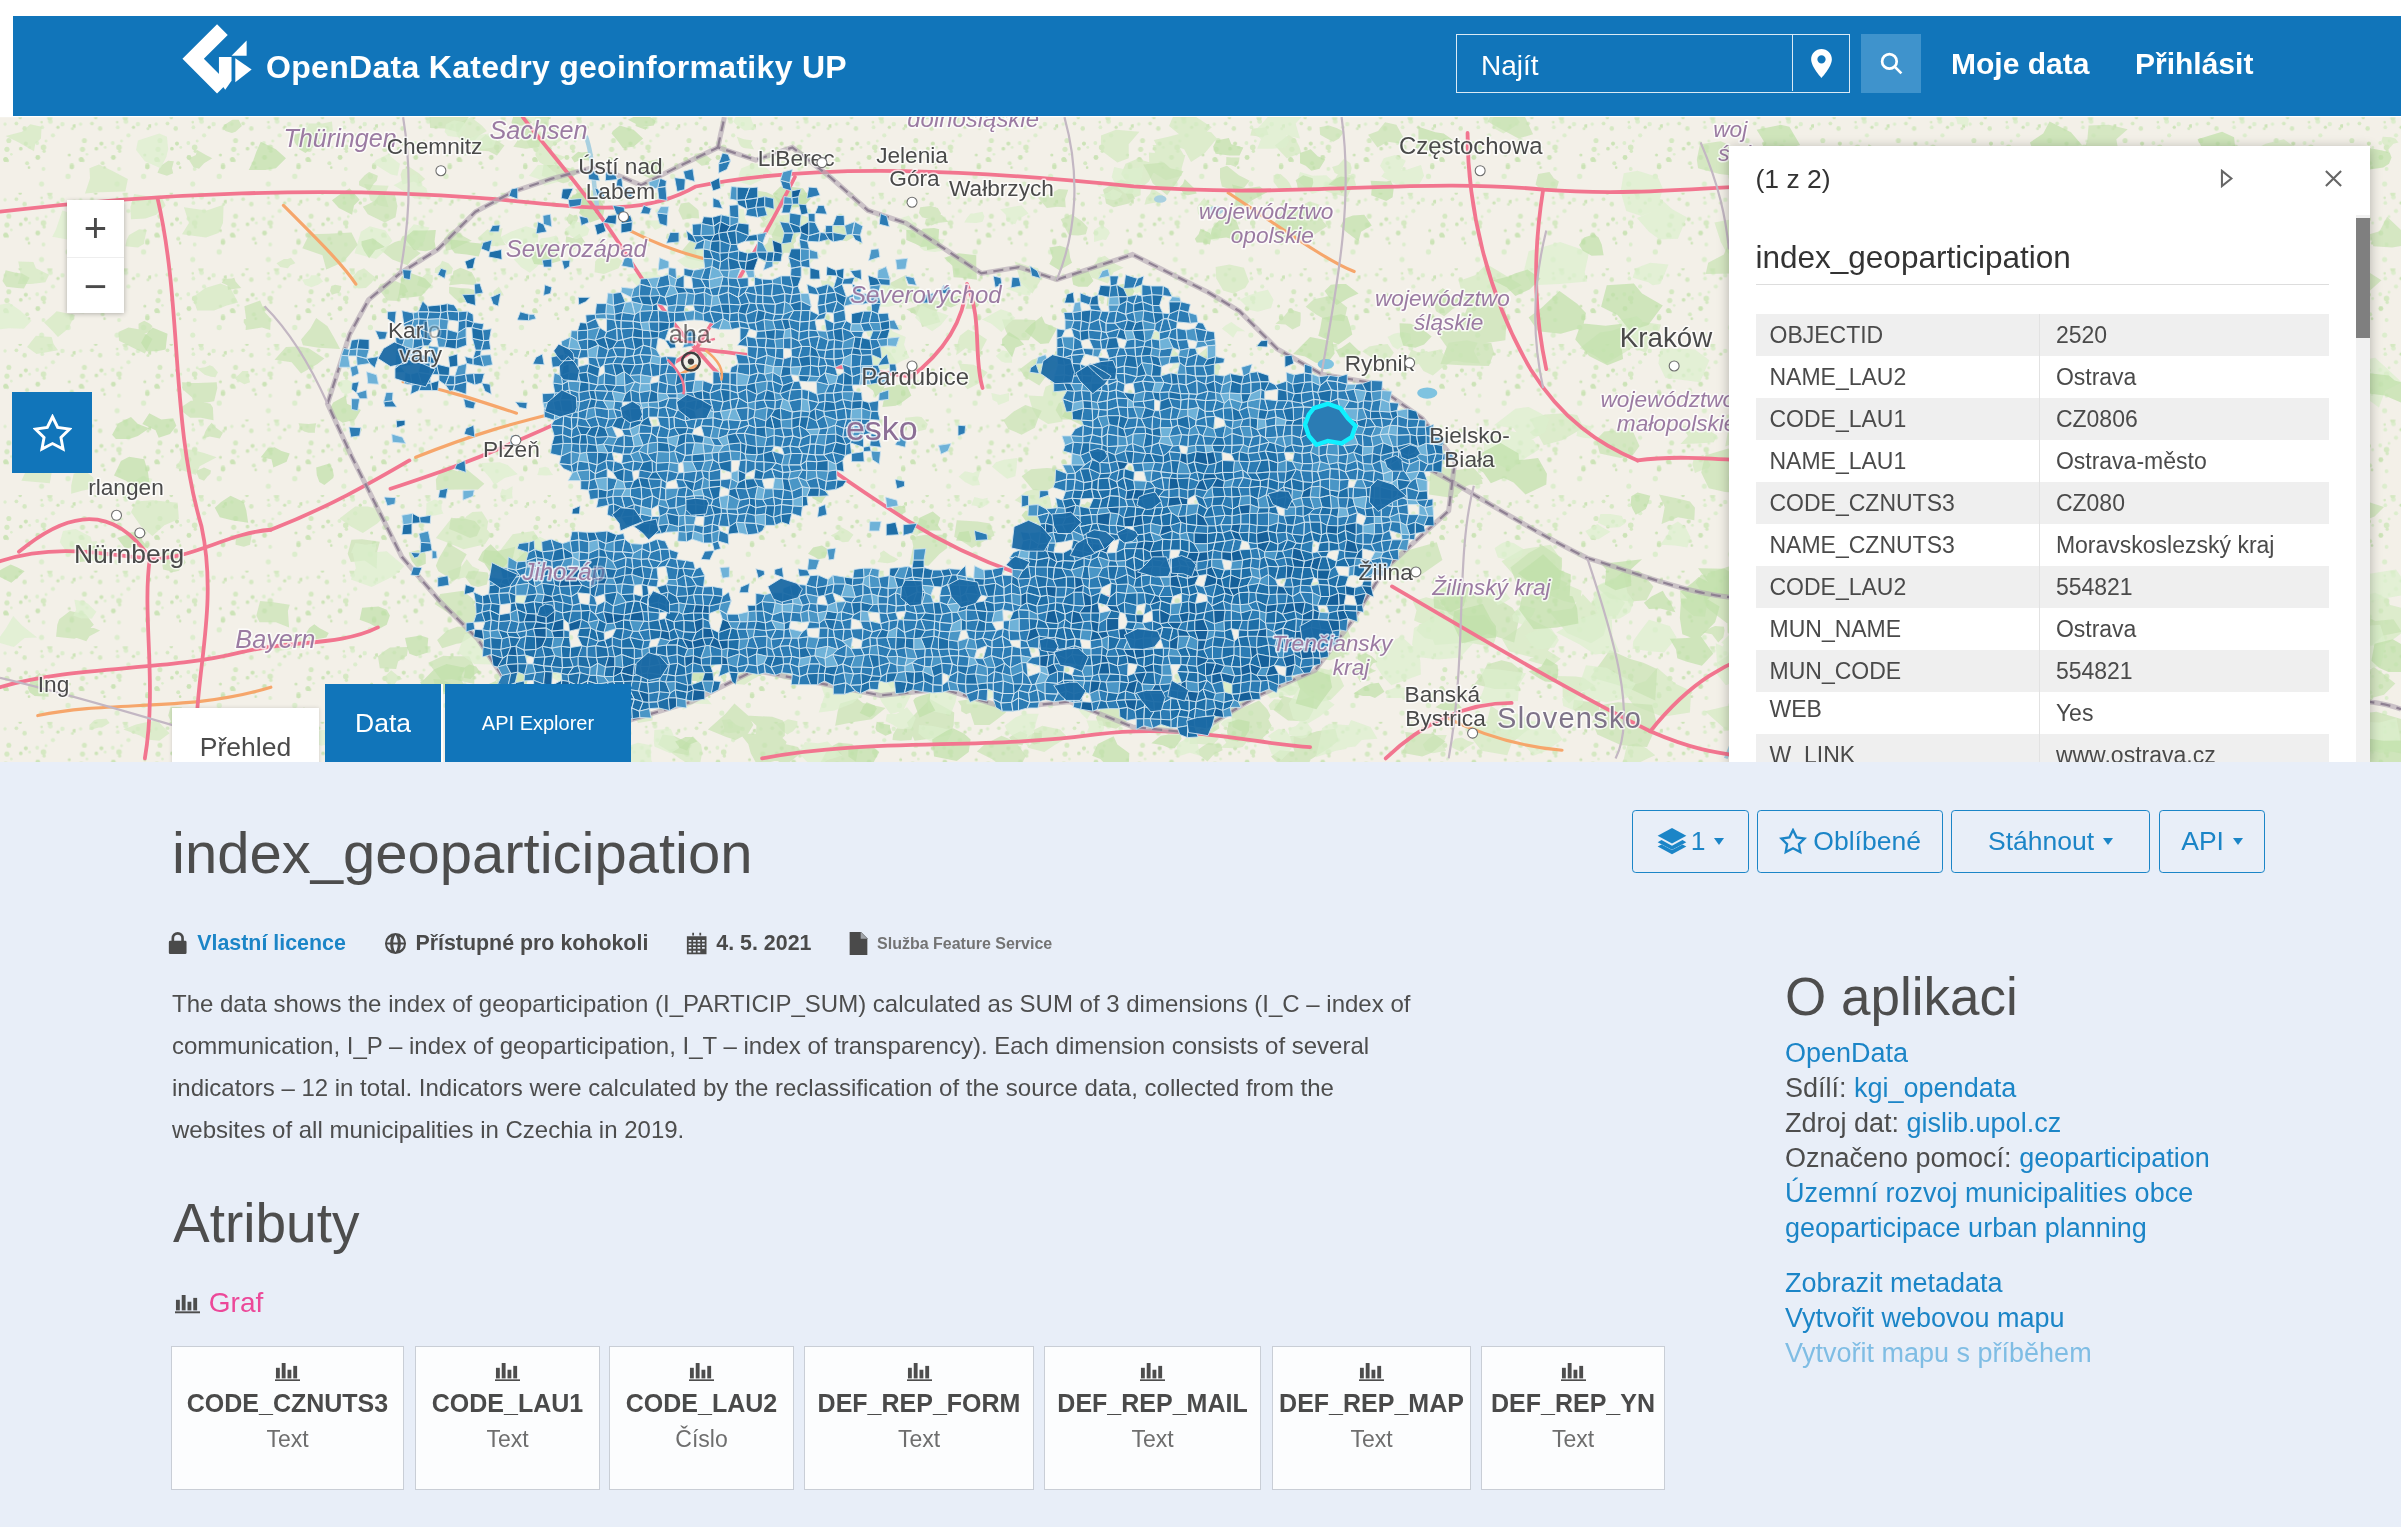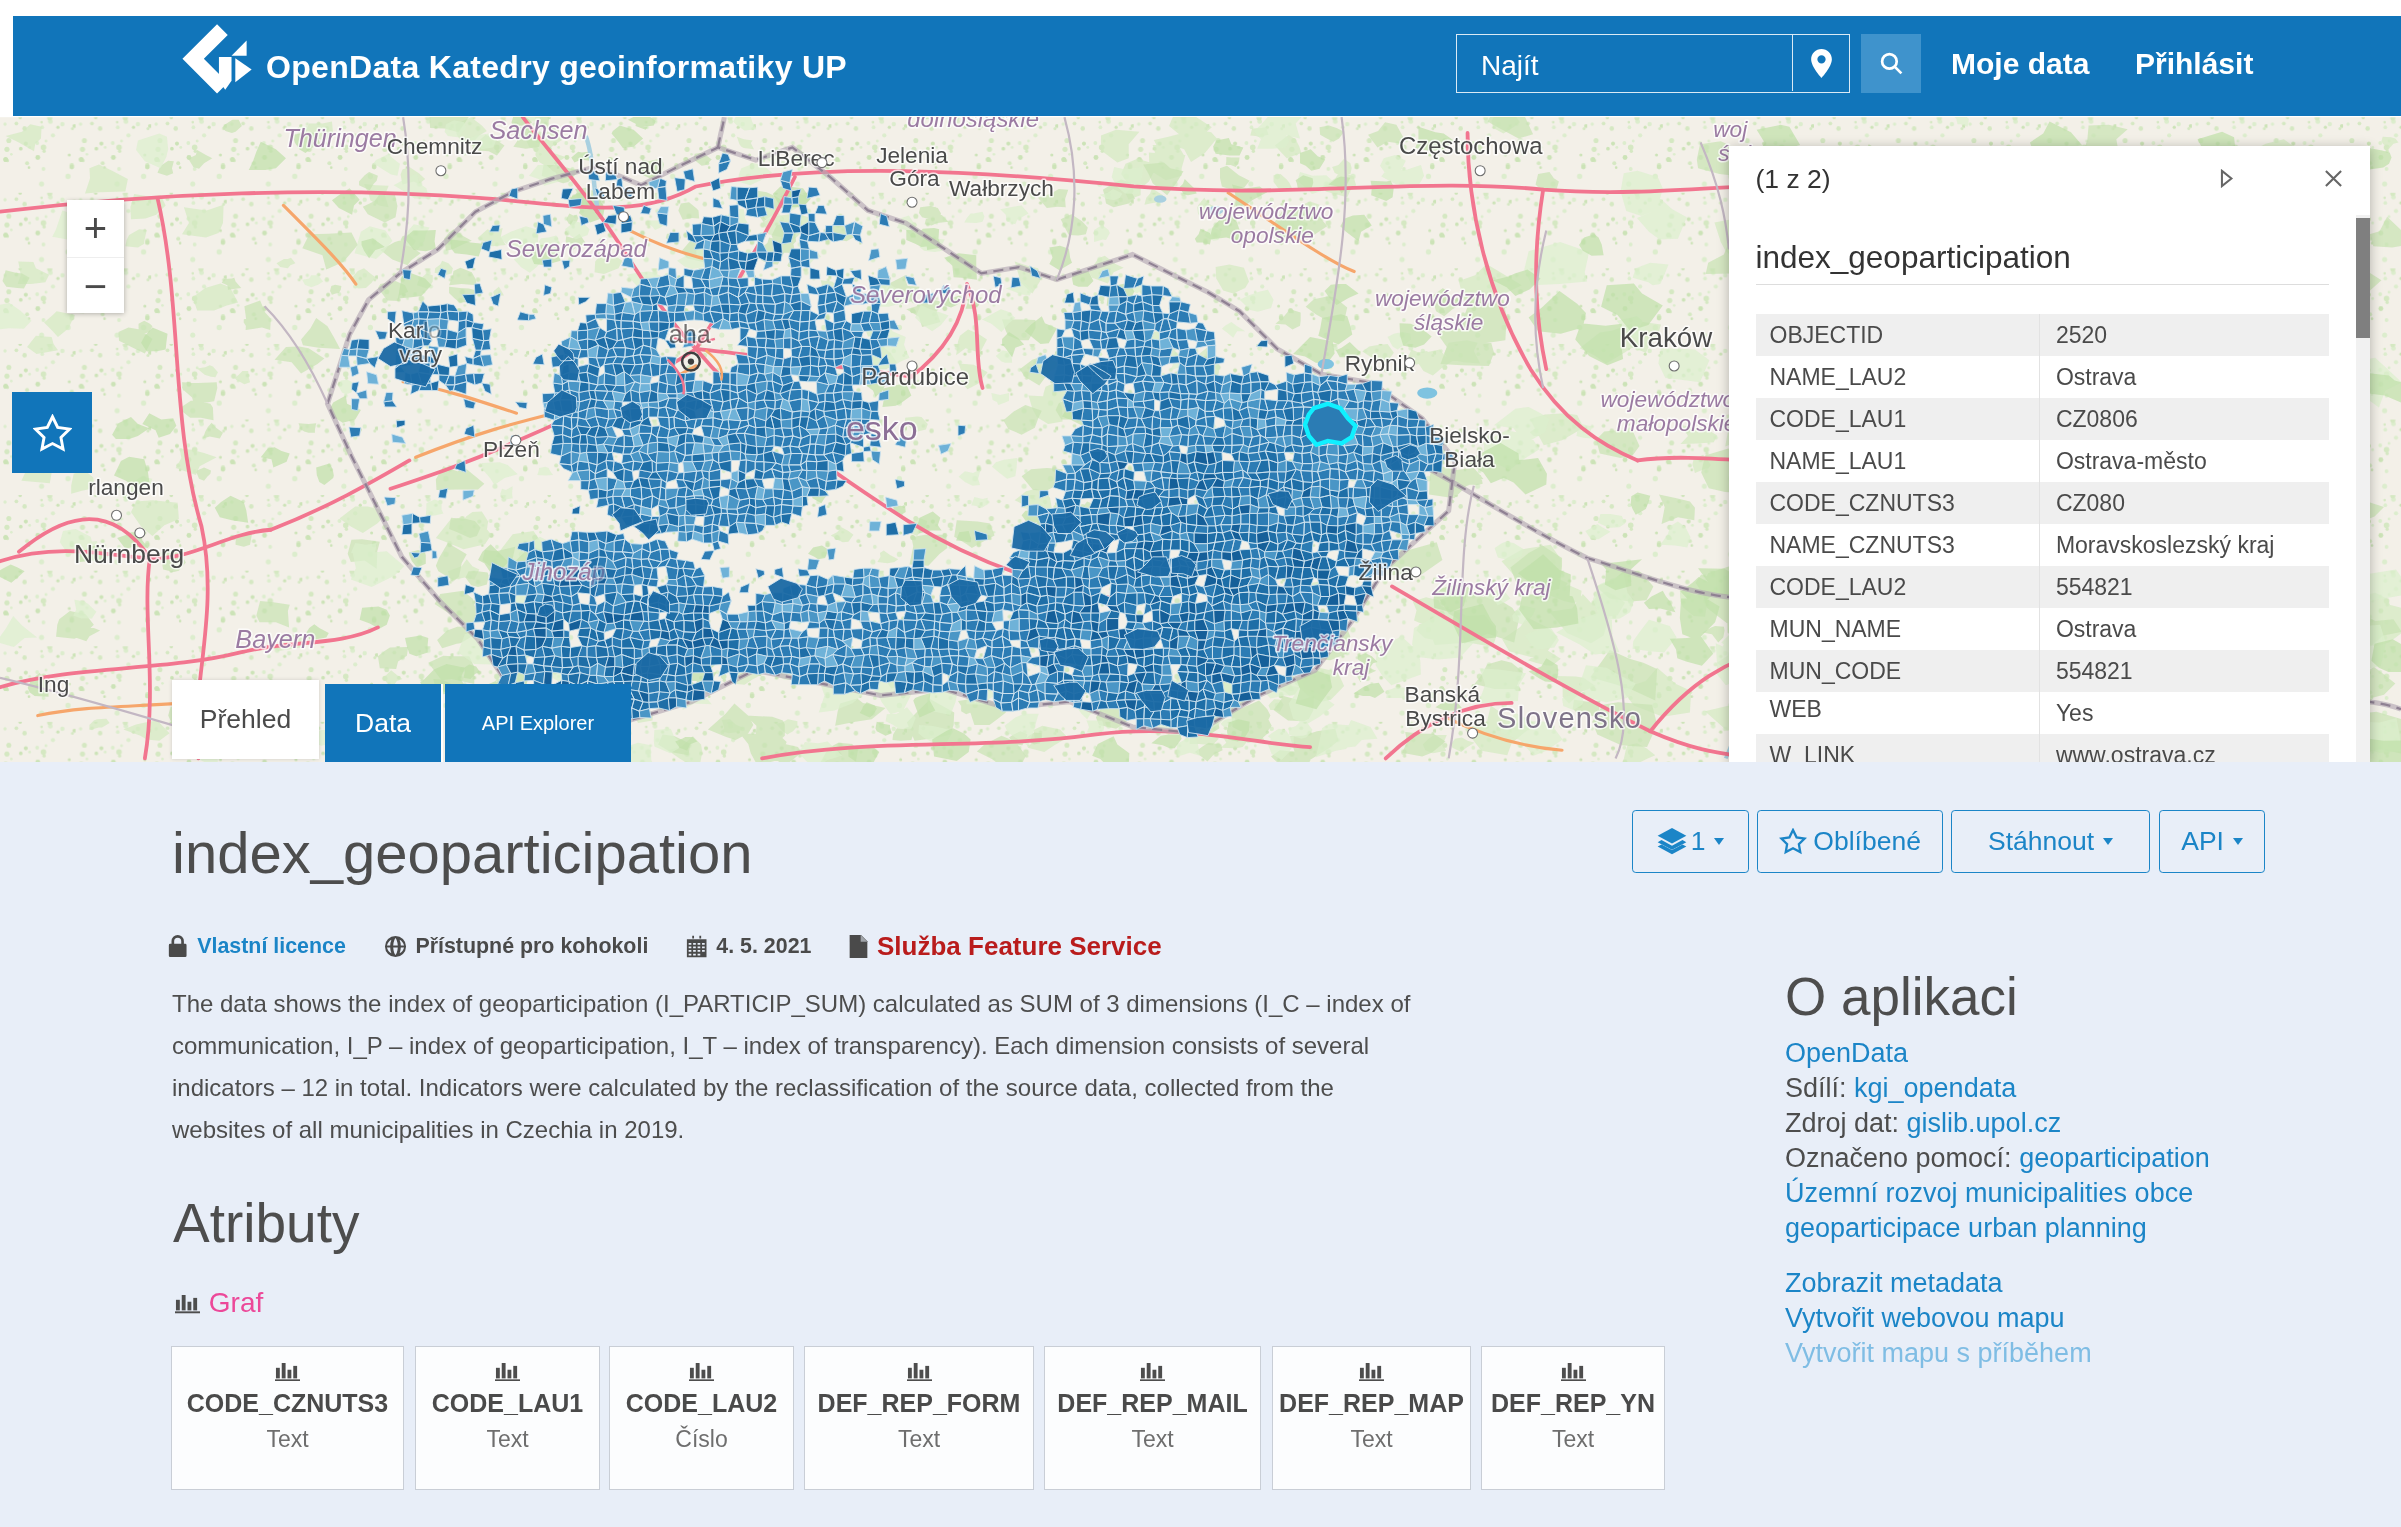--- a/index.html
+++ b/index.html
@@ -277,21 +277,21 @@
         </div>
         <div style="display:flex;background:#efefef;height:42px;align-items:center;font-size:23px;color:#4a4a4a">
           <div style="width:284px;padding-left:14px;border-right:1.3px solid #e2e2e2;line-height:42px;height:42px">W_LINK</div>
           <div style="padding-left:16.4px">www.ostrava.cz</div>
         </div>
       </div>
   <div style="position:absolute;left:627px;top:69px;width:14.5px;height:548px;background:#f1f1f1"></div>
   <div style="position:absolute;left:627px;top:72px;width:14.5px;height:120px;background:#7f7f7f"></div>
 </div>
 
-<div class="abs" style="left:172px;top:680px;width:147px;height:79px;background:#fff;color:#4a4a4a;font-size:26.5px;display:flex;align-items:center;justify-content:center;box-shadow:0 0 3.8px rgba(0,0,0,0.15)">Přehled</div>
+<div class="abs" style="left:172px;top:708px;width:147px;height:79px;background:#fff;color:#4a4a4a;font-size:26.5px;display:flex;align-items:center;justify-content:center;box-shadow:0 0 3.8px rgba(0,0,0,0.15)">Přehled</div>
 <div class="abs" style="left:325px;top:684px;width:118px;height:79px;background:#1175ba;color:#fff;font-size:26.5px;display:flex;align-items:center;justify-content:center;border-right:2.5px solid #fff">Data</div>
 <div class="abs" style="left:445px;top:684px;width:186px;height:79px;background:#1175ba;color:#fff;font-size:20px;display:flex;align-items:center;justify-content:center">API Explorer</div>
 
 <div class="abs" style="left:0;top:762px;width:2401px;height:765px;background:#e8eef8"></div>
 <div class="abs" style="left:172px;top:819px;font-size:58px;color:#4d4d4d">index_geoparticipation</div>
 
 <div class="abs" style="left:1632px;top:810px;width:117px;height:63px;border:1.9px solid #1b85c7;border-radius:3.8px;display:flex;align-items:center;justify-content:center;color:#1b85c7;font-size:26.5px">
       <svg width="30" height="26.5" viewBox="0 0 26 24">
         <g fill="#1b85c7">
           <path d="M13 0L26 7 13 14 0 7z"></path>
@@ -328,21 +328,21 @@
         <svg width="21.4" height="23" viewBox="0 0 24 24">
           <path fill="#4a4a4a" d="M7 0h2v3H7zM15 0h2v3h-2zM1 4h22v20H1zM3 8v2h3V8H3zm5 0v2h3V8H8zm5 0v2h3V8h-3zm5 0v2h3V8h-3zM3 12v2h3v-2H3zm5 0v2h3v-2H8zm5 0v2h3v-2h-3zm5 0v2h3v-2h-3zM3 16v2h3v-2H3zm5 0v2h3v-2H8zm5 0v2h3v-2h-3zm5 0v2h3v-2h-3zM3 20v2h3v-2H3zm5 0v2h3v-2H8zm5 0v2h3v-2h-3z"></path>
         </svg>
         <b style="color:#4a4a4a;font-size:21.4px">4. 5. 2021</b>
       </span>
 <span style="display:inline-flex;align-items:center;gap:8.8px;margin-right:35px">
         <svg width="19" height="23" viewBox="0 0 20 26">
           <path fill="#4a4a4a" d="M0 0h13l7 7v19H0z"></path>
           <path fill="#e8eef8" d="M12.5 0l7.5 7.5h-7.5z" opacity="0.55"></path>
         </svg>
-        <b style="color:#b91c1c;font-size:26px">Služba Feature Service</b>
+        <b style="color:#737373;font-size:16px">Služba Feature Service</b>
       </span>
 </div>
 
 <div class="abs" style="left:172px;top:983px;font-size:24px;line-height:42px;color:#4d4d4d">
 The data shows the index of geoparticipation (I_PARTICIP_SUM) calculated as SUM of 3 dimensions (I_C – index of<br>
 communication, I_P – index of geoparticipation, I_T – index of transparency). Each dimension consists of several<br>
 indicators – 12 in total. Indicators were calculated by the reclassification of the source data, collected from the<br>
 websites of all municipalities in Czechia in 2019.</div>
 
 <div class="abs" style="left:1785px;top:966px;font-size:53px;color:#4d4d4d">O aplikaci</div>

